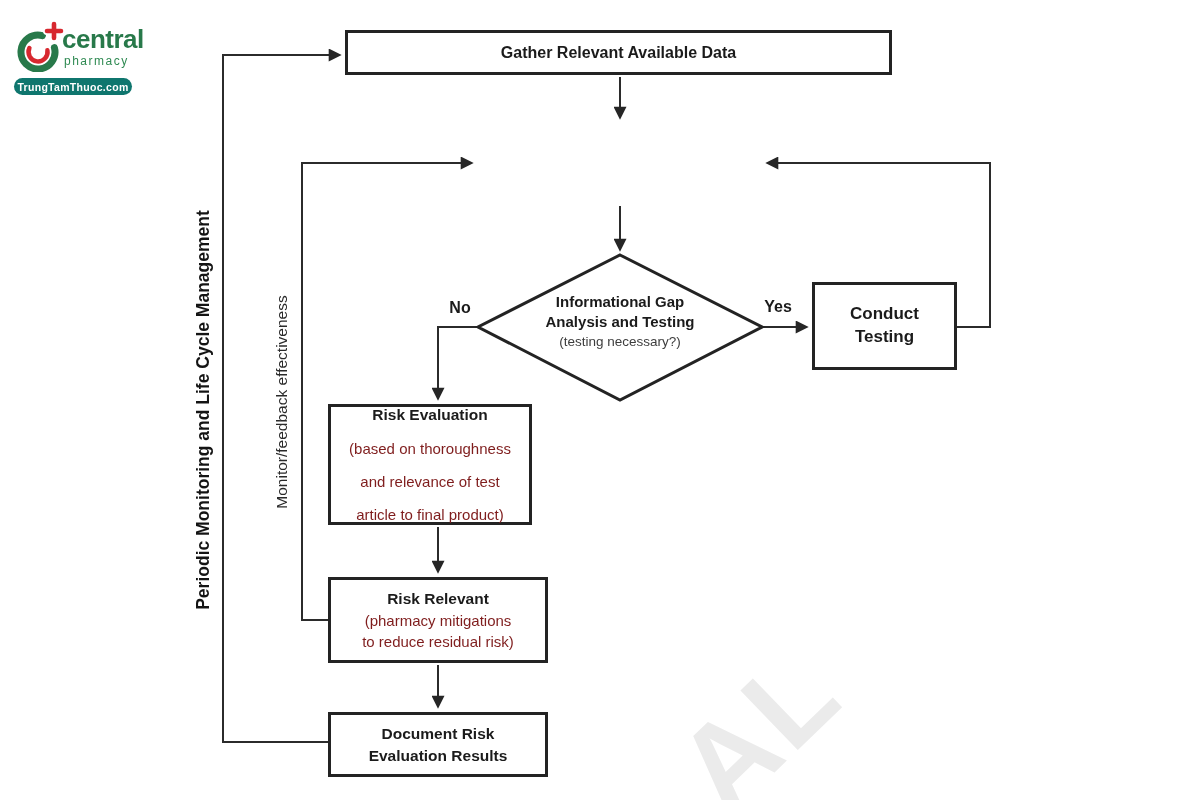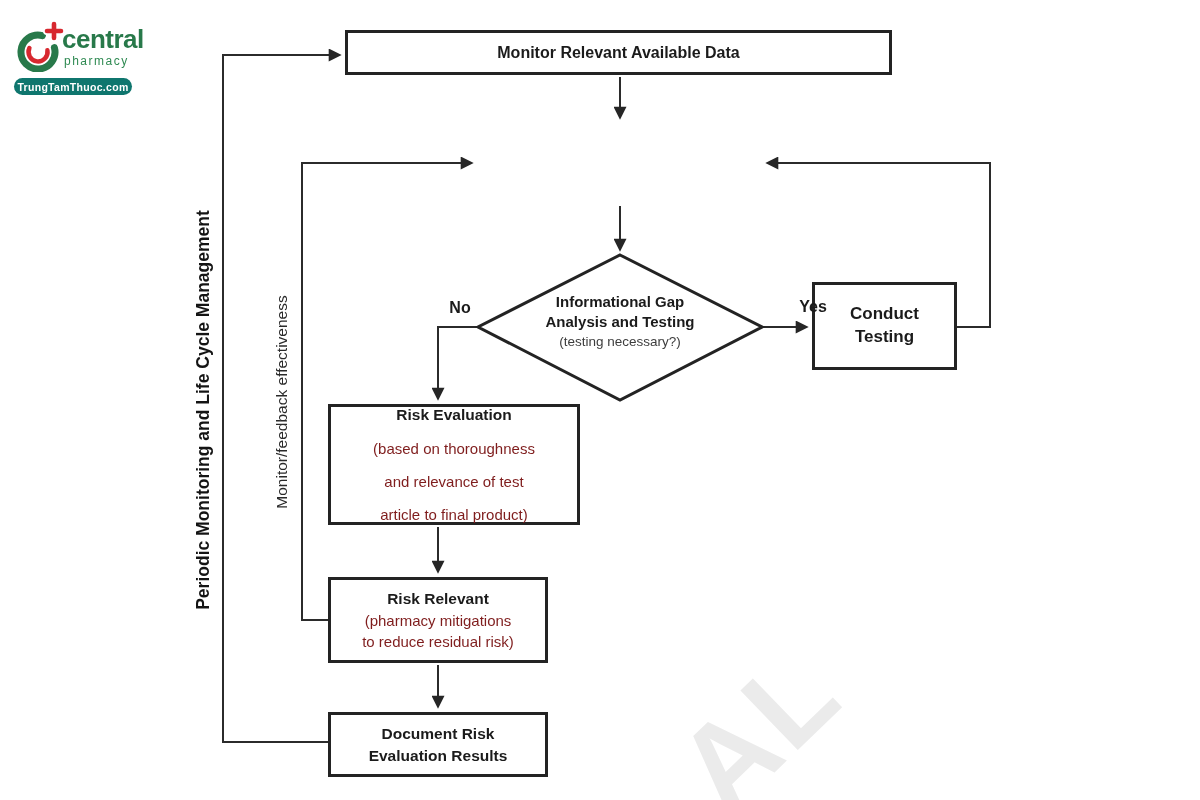--- a/index.html
+++ b/index.html
@@ -23,41 +23,41 @@
   
   .box {
     position:absolute; box-sizing:border-box; z-index:2;
     border:3px solid #232323; background:#ffffff;
     display:flex; flex-direction:column; align-items:center; justify-content:center;
     text-align:center; line-height:1.35;
   }
   #box-gather   { left:345px; top:30px;  width:547px; height:45px;  font-size:16px;  font-weight:700; }
   #box-cra      { left:477px; top:123px; width:285px; height:81px;  font-size:17px;  font-weight:700; }
   #box-testing  { left:812px; top:282px; width:145px; height:88px;  font-size:17px;  font-weight:700; }
-  #box-re       { left:328px; top:404px; width:252px; height:121px; font-size:15px;  line-height:1.42;gap:12px; }
+  #box-re       { left:328px; top:404px; width:204px; height:121px; font-size:15px;  line-height:1.42;gap:12px; }
   #box-rc       { left:328px; top:577px; width:220px; height:86px;  font-size:15px;  line-height:1.42; }
   #box-doc      { left:328px; top:712px; width:220px; height:65px;  font-size:15.5px; font-weight:700; line-height:1.4; }
   .box .title     { font-weight:700; font-size:15.5px; }
   .box .body-line { color:#7f1d1d; font-weight:400; }
 
   
   .diamond-text {
     position:absolute; left:495px; top:292px; width:250px; z-index:2;
     text-align:center; line-height:1.32;
   }
   .diamond-text .d-bold { font-weight:700; font-size:15px; }
   .diamond-text .d-sub  { font-weight:400; font-size:13.5px; color:#3d3d3d; margin-top:1px; }
 
   
   .edge-label {
     position:absolute; z-index:2; font-weight:700; font-size:16px;
     transform:translate(-50%,-50%); color:#1b1b1b;
   }
   #label-no  { left:460px; top:308px; }
-  #label-yes { left:778px; top:307px;margin-left:35px; }
+  #label-yes { left:778px; top:307px; }
 
   
   .side-label {
     position:absolute; z-index:2; white-space:nowrap;
     transform:translate(-50%,-50%) rotate(-90deg);
   }
   #label-outer { left:203px; top:410px; font-weight:700; font-size:17.5px; color:#141414; }
   #label-inner { left:282px; top:402px; font-weight:400; font-size:15.5px; color:#2a2a2a; }
 
   
@@ -108,21 +108,21 @@
     <path d="M957 327 H990 V163 H777" fill="none" stroke="#2b2b2b" stroke-width="2" marker-end="url(#ah)"></path>
 
     <path d="M438 527 V562" fill="none" stroke="#2b2b2b" stroke-width="2" marker-end="url(#ah)"></path>
 
     <path d="M438 665 V697" fill="none" stroke="#2b2b2b" stroke-width="2" marker-end="url(#ah)"></path>
 
     <polygon points="620,255 762,327 620,400 478,327" fill="#ffffff" stroke="#232323" stroke-width="3" stroke-linejoin="miter"></polygon>
   </svg>
 
   <div class="box" id="box-gather">
-    <span>Monitor Relevant Available Data</span>
+    <span>Gather Relevant Available Data</span>
   </div>
 
 
   <div class="diamond-text">
     <div class="d-bold">Informational Gap</div>
     <div class="d-bold">Analysis and Testing</div>
     <div class="d-sub">(testing necessary?)</div>
   </div>
 
   <div class="box" id="box-testing">

